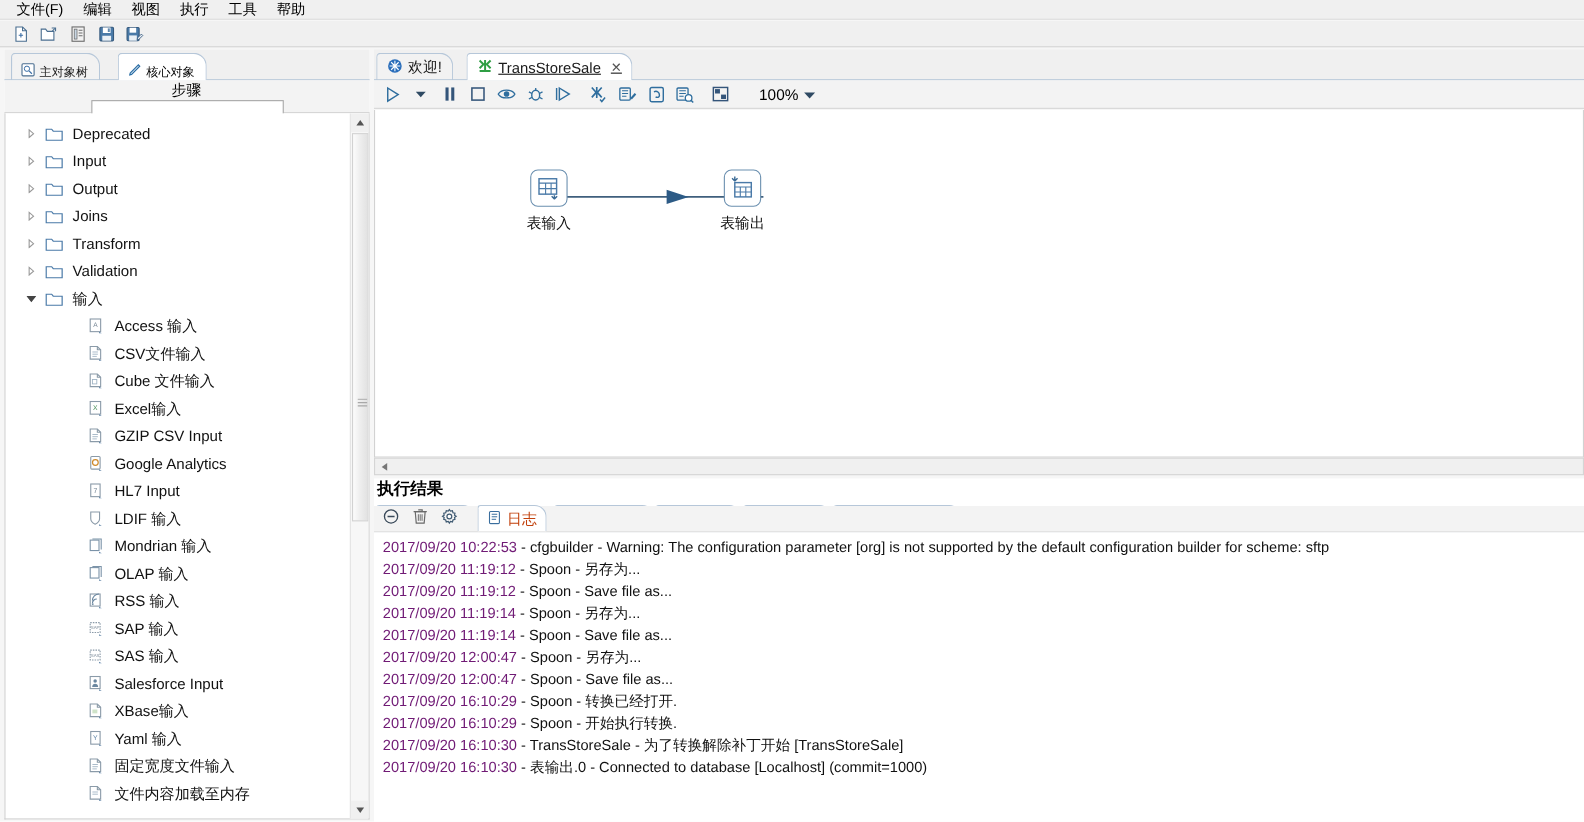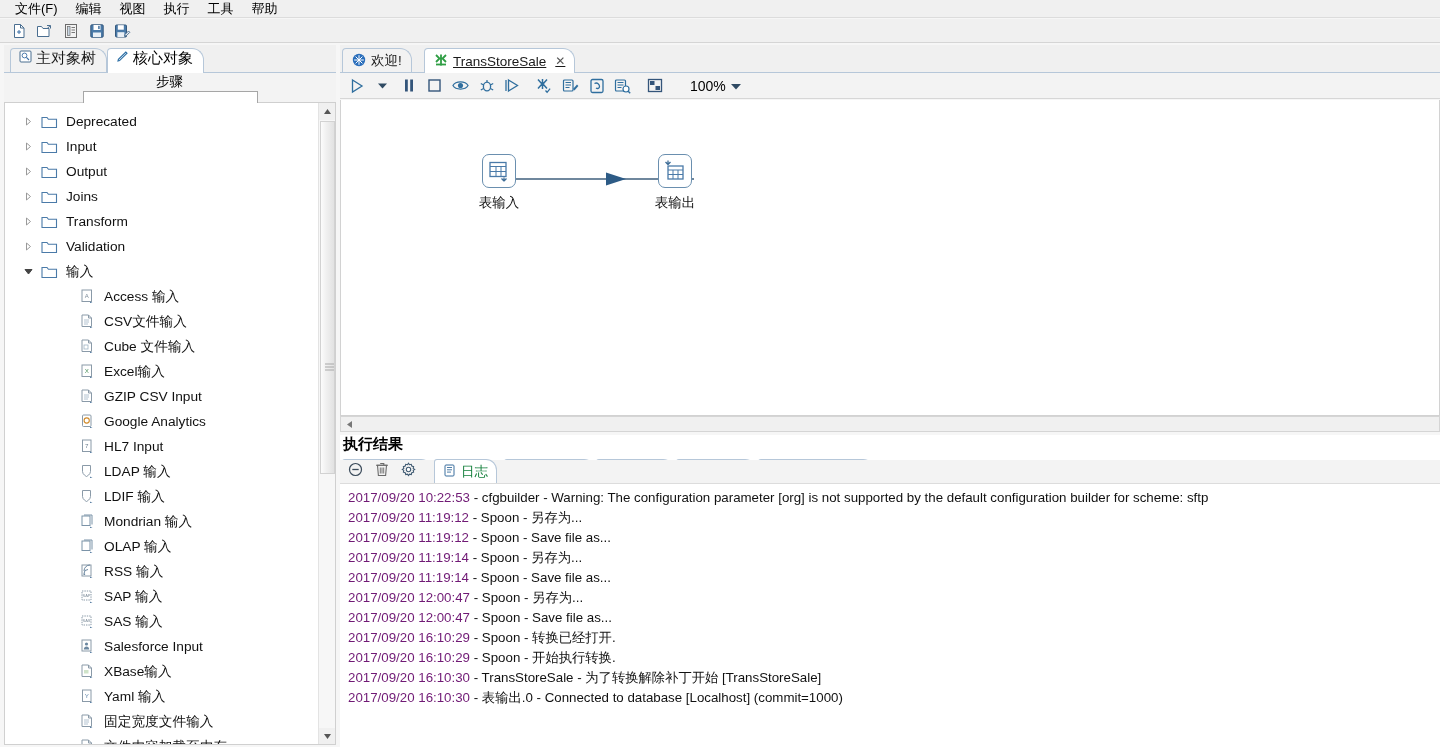--- a/index.html
+++ b/index.html
@@ -40,23 +40,23 @@
   .leftpanel {
     position:absolute; left:4px; top:45px; width:332px; height:700px;
     background:#ffffff;
   }
   .lp-tabs {
     position:relative; height:28px; width:332px;
     background:#f0f0f0;
   }
   .lp-tab {
     position:absolute; top:3px; height:25px;
-    display:flex; align-items:flex-start; gap:4px;
+    display:flex; align-items:flex-end; gap:4px;
     padding:0 10px 0 8px;
-    font-size:15px; color:#1a1a1a;
+    font-size:11px; color:#1a1a1a;
     border:1px solid #b6c7d9;
     border-bottom:none;
     border-radius:4px 12px 0 0;
     background:#f2f2f2;
     white-space:nowrap;
   }
   .lp-tab.active { background:#ffffff; color:#000; z-index:3;}
   .lp-tab.t1 { left:6px; }
   .lp-tab.t2 { left:103px; }
   .lp-tabs .tabbar-line {
@@ -157,21 +157,21 @@
   }
   .hsb .a-left { width:16px; height:14px; display:flex; align-items:center; justify-content:center; }
 
   
   .results { position:absolute; left:0; top:390px; width:1100px; height:312px; background:#ffffff; }
   .res-title { font-size:15px; font-weight:bold; color:#000; margin:0 0 5px 3px; }
 
   .res-tabs { position:relative; height:25px; width:1100px; }
   .res-tab {
     position:absolute; top:0; height:24px; display:flex; align-items:center; gap:5px;
-    padding:0 8px; font-size:13.5px; color:#15803d; white-space:nowrap;
+    padding:0 8px; font-size:13.5px; color:#c2410c; white-space:nowrap;
     border:1px solid #b6c7d9; border-bottom:none; border-radius:3px 11px 0 0;
     background:#f2f2f2;
   }
   .res-tab.active { background:#ffffff; z-index:4; }
   .res-tabs .rline { position:absolute; left:0; bottom:0; width:1100px; height:1px; background:#b6c7d9; }
 
   .res-toolbar {
     position:absolute; left:0; top:25px; width:1100px; height:24px;
     background:#f3f3f3; border-bottom:1px solid #dcdcdc;
     display:flex; align-items:center; gap:12px; padding-left:8px;
@@ -452,30 +452,20 @@
         <div class="trow child">
           <span class="arrow none"></span>
           <span class="ico">
               <svg width="16" height="16" viewBox="0 0 16 16">
                 <rect x="2.5" y="1" width="8.5" height="11.5" fill="#fff" stroke="#8a9aa8"></rect>
                 <text x="6.7" y="8.8" font-size="6.2" fill="#6b7d8d" text-anchor="middle" font-family="Liberation Sans">7</text>
                 <path d="M10 12.5l2.5 1.5-2.5 0z" fill="#5d82a6"></path>
               </svg>
             </span>
           <span class="lbl">HL7 Input</span>
-        </div>
-        <div class="trow child">
-          <span class="arrow none"></span>
-          <span class="ico">
-              <svg width="16" height="16" viewBox="0 0 16 16">
-                <path d="M2.5 1.5h8v6c0 3-4 5-4 5s-4-2-4-5z" fill="#fff" stroke="#8a9aa8"></path>
-                <path d="M10 12.5l2.5 1.5-2.5 0z" fill="#5d82a6"></path>
-              </svg>
-            </span>
-          <span class="lbl">LDAP 输入</span>
         </div>
         <div class="trow child">
           <span class="arrow none"></span>
           <span class="ico">
               <svg width="16" height="16" viewBox="0 0 16 16">
                 <path d="M2.5 1.5h8v6c0 3-4 5-4 5s-4-2-4-5z" fill="#fff" stroke="#8a9aa8"></path>
                 <path d="M10 12.5l2.5 1.5-2.5 0z" fill="#5d82a6"></path>
               </svg>
             </span>
           <span class="lbl">LDIF 输入</span>

